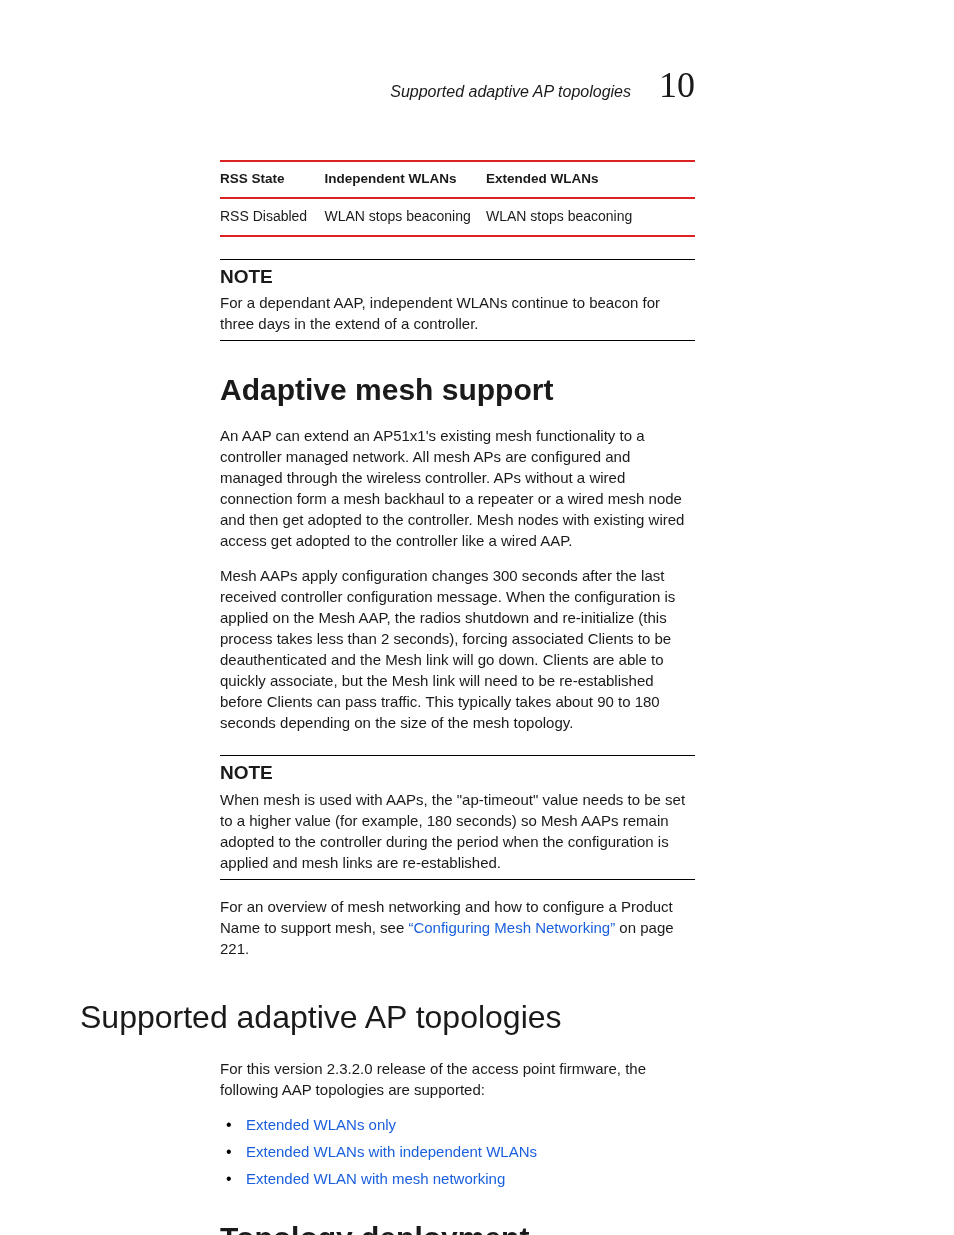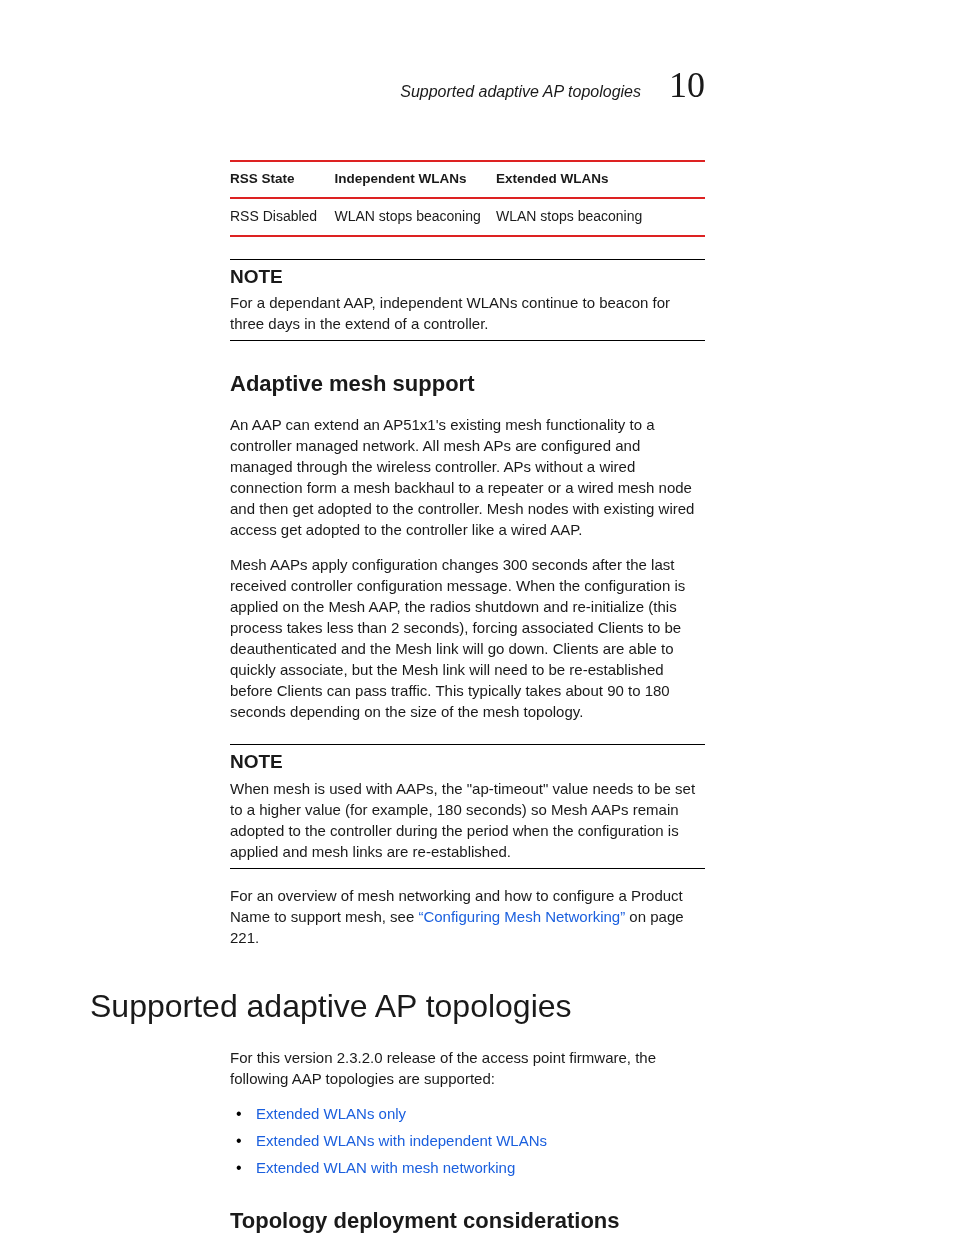--- a/index.html
+++ b/index.html
@@ -9,21 +9,20 @@
     color: #1a1a1a;
     font-size: 15px;
     line-height: 1.4;
   }
   .page {
     width: 775px;
     height: 1235px;
     position: relative;
     box-sizing: border-box;
     padding: 60px 80px 60px 80px;
-    margin-left: 10px;
   }
   .running-head {
     display: flex;
     justify-content: flex-end;
     align-items: baseline;
     margin-bottom: 50px;
   }
   .running-head .title {
     font-style: italic;
     font-size: 16px;
@@ -76,21 +75,21 @@
     font-weight: 700;
     font-size: 19px;
     margin-bottom: 2px;
   }
   .note-body {
     font-size: 15px;
   }
   h2.section {
     font-family: Arial, Helvetica, sans-serif;
     font-weight: 700;
-    font-size: 22px;
+    font-size: 30px;
     margin: 28px 0 14px 0;
   }
   .para {
     margin: 0 0 14px 0;
   }
   .link {
     color: #1a5fde;
     text-decoration: none;
   }
   h1.big {

